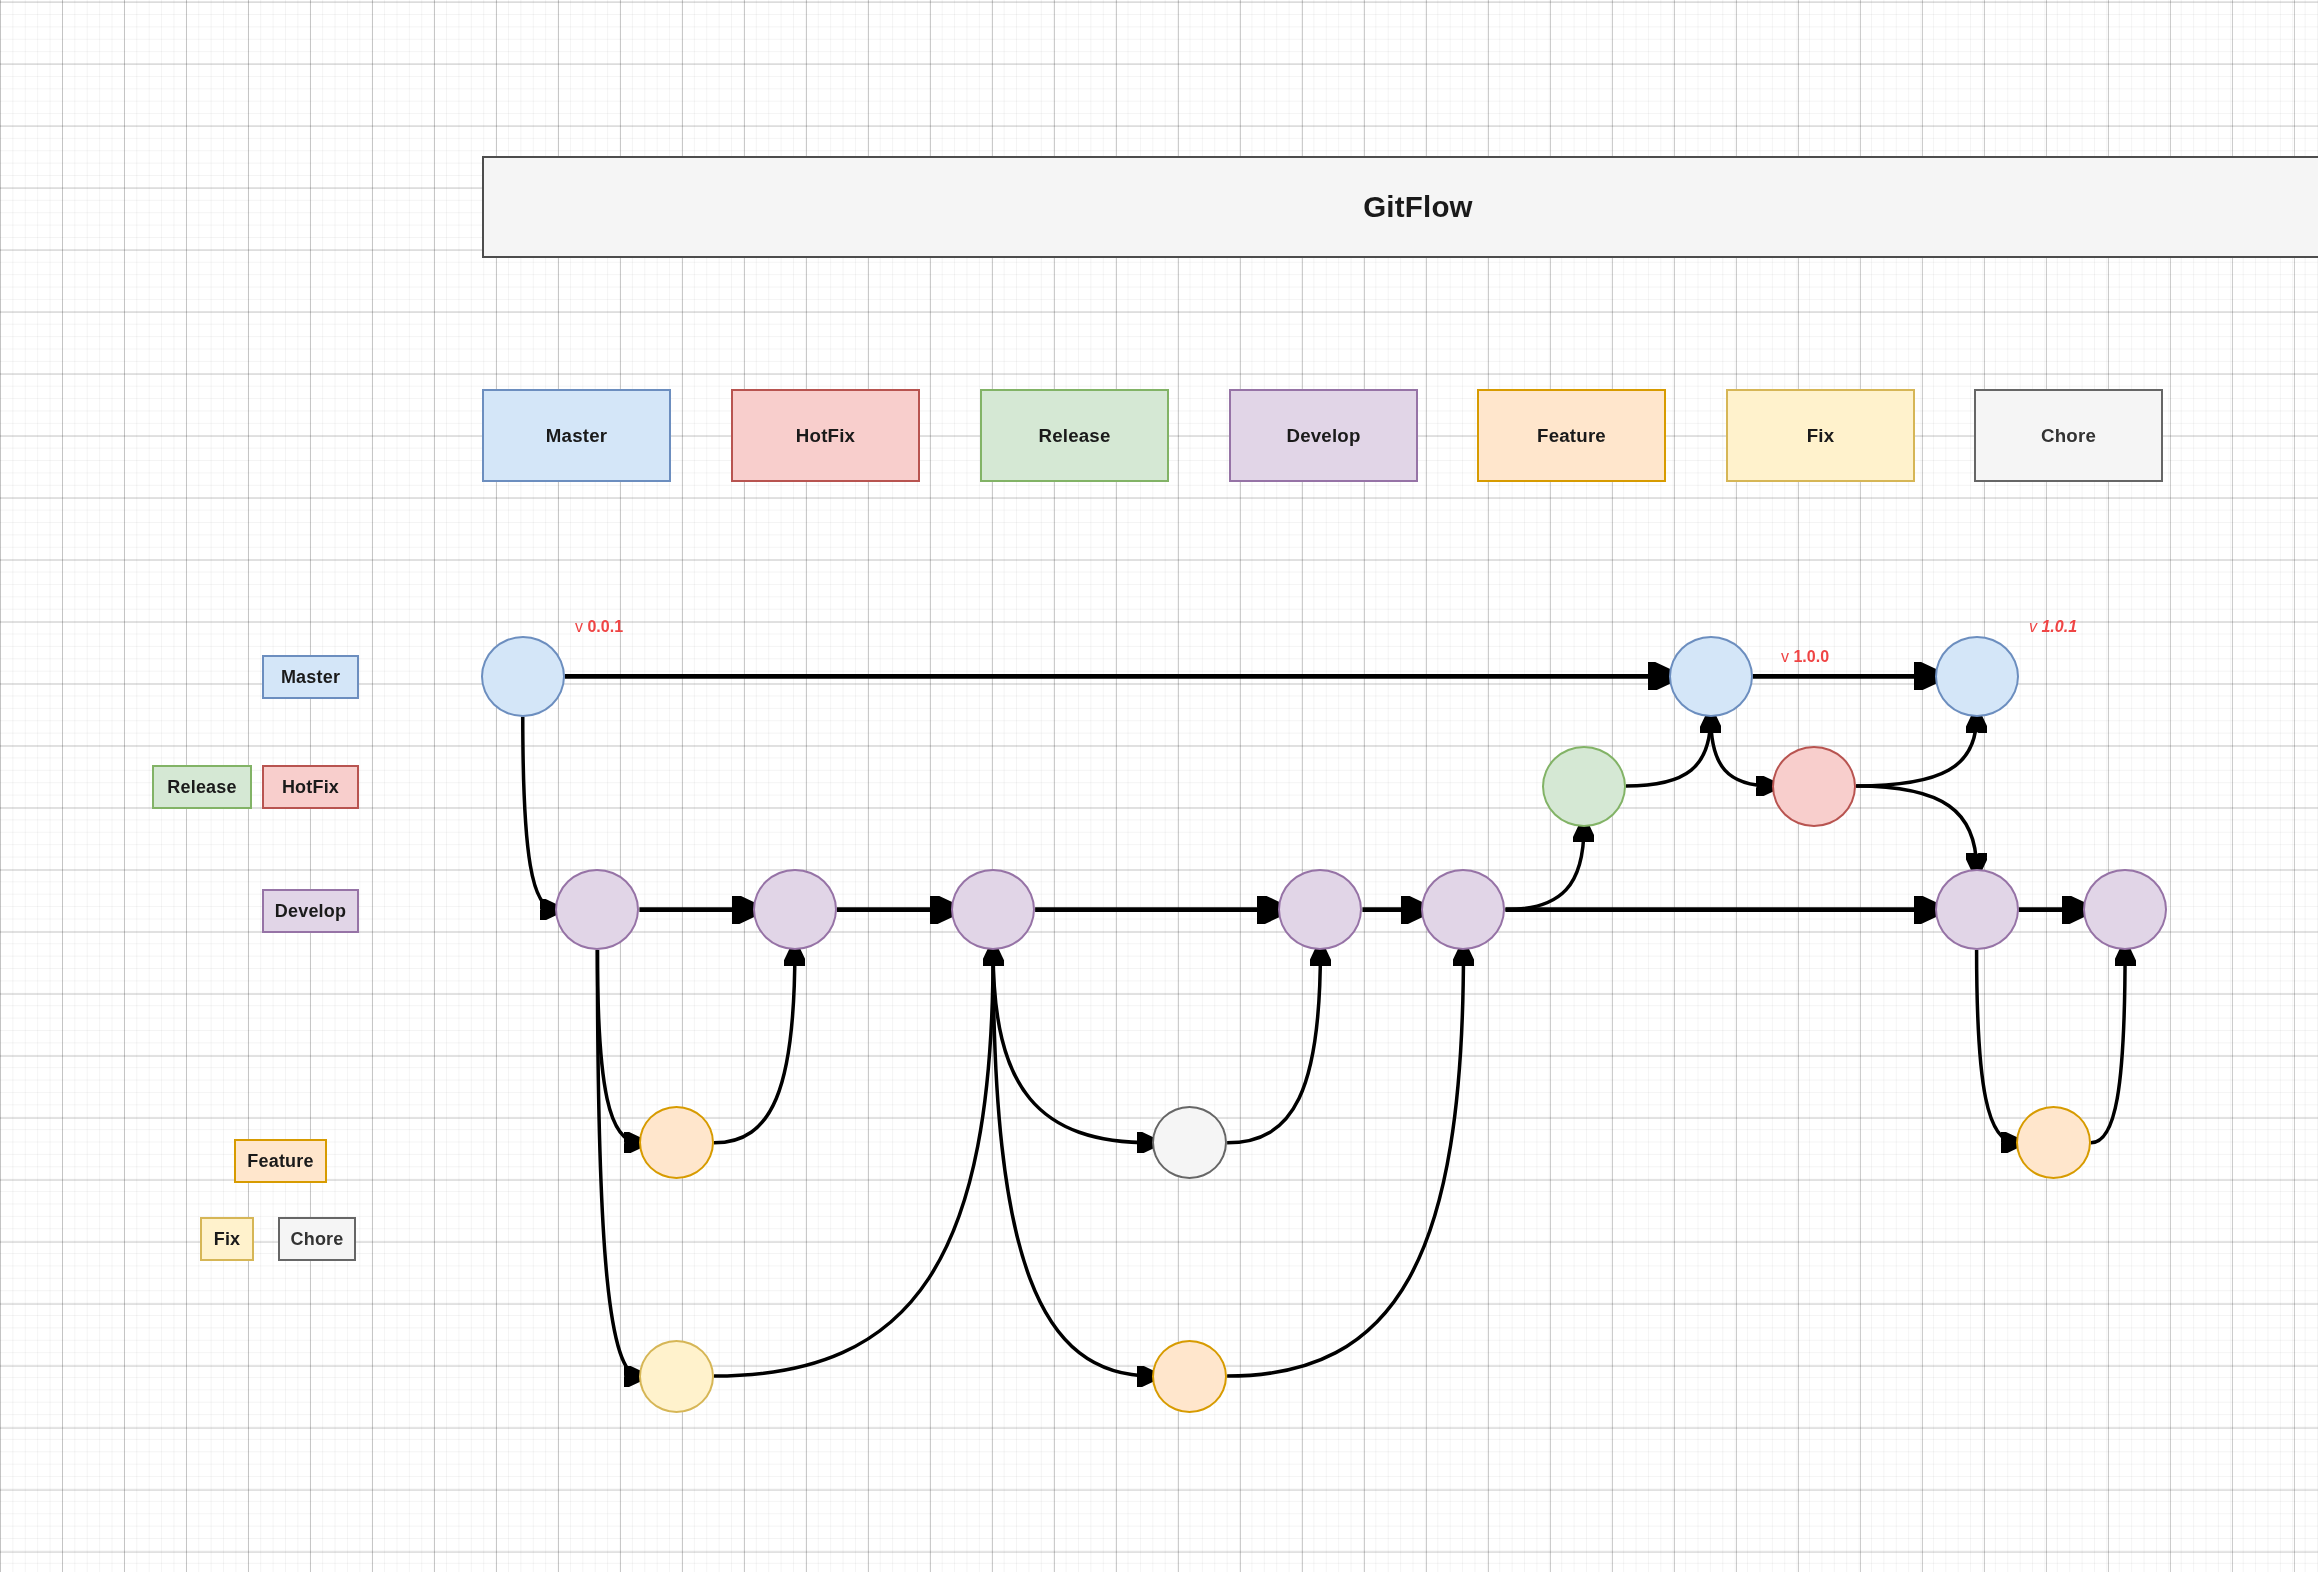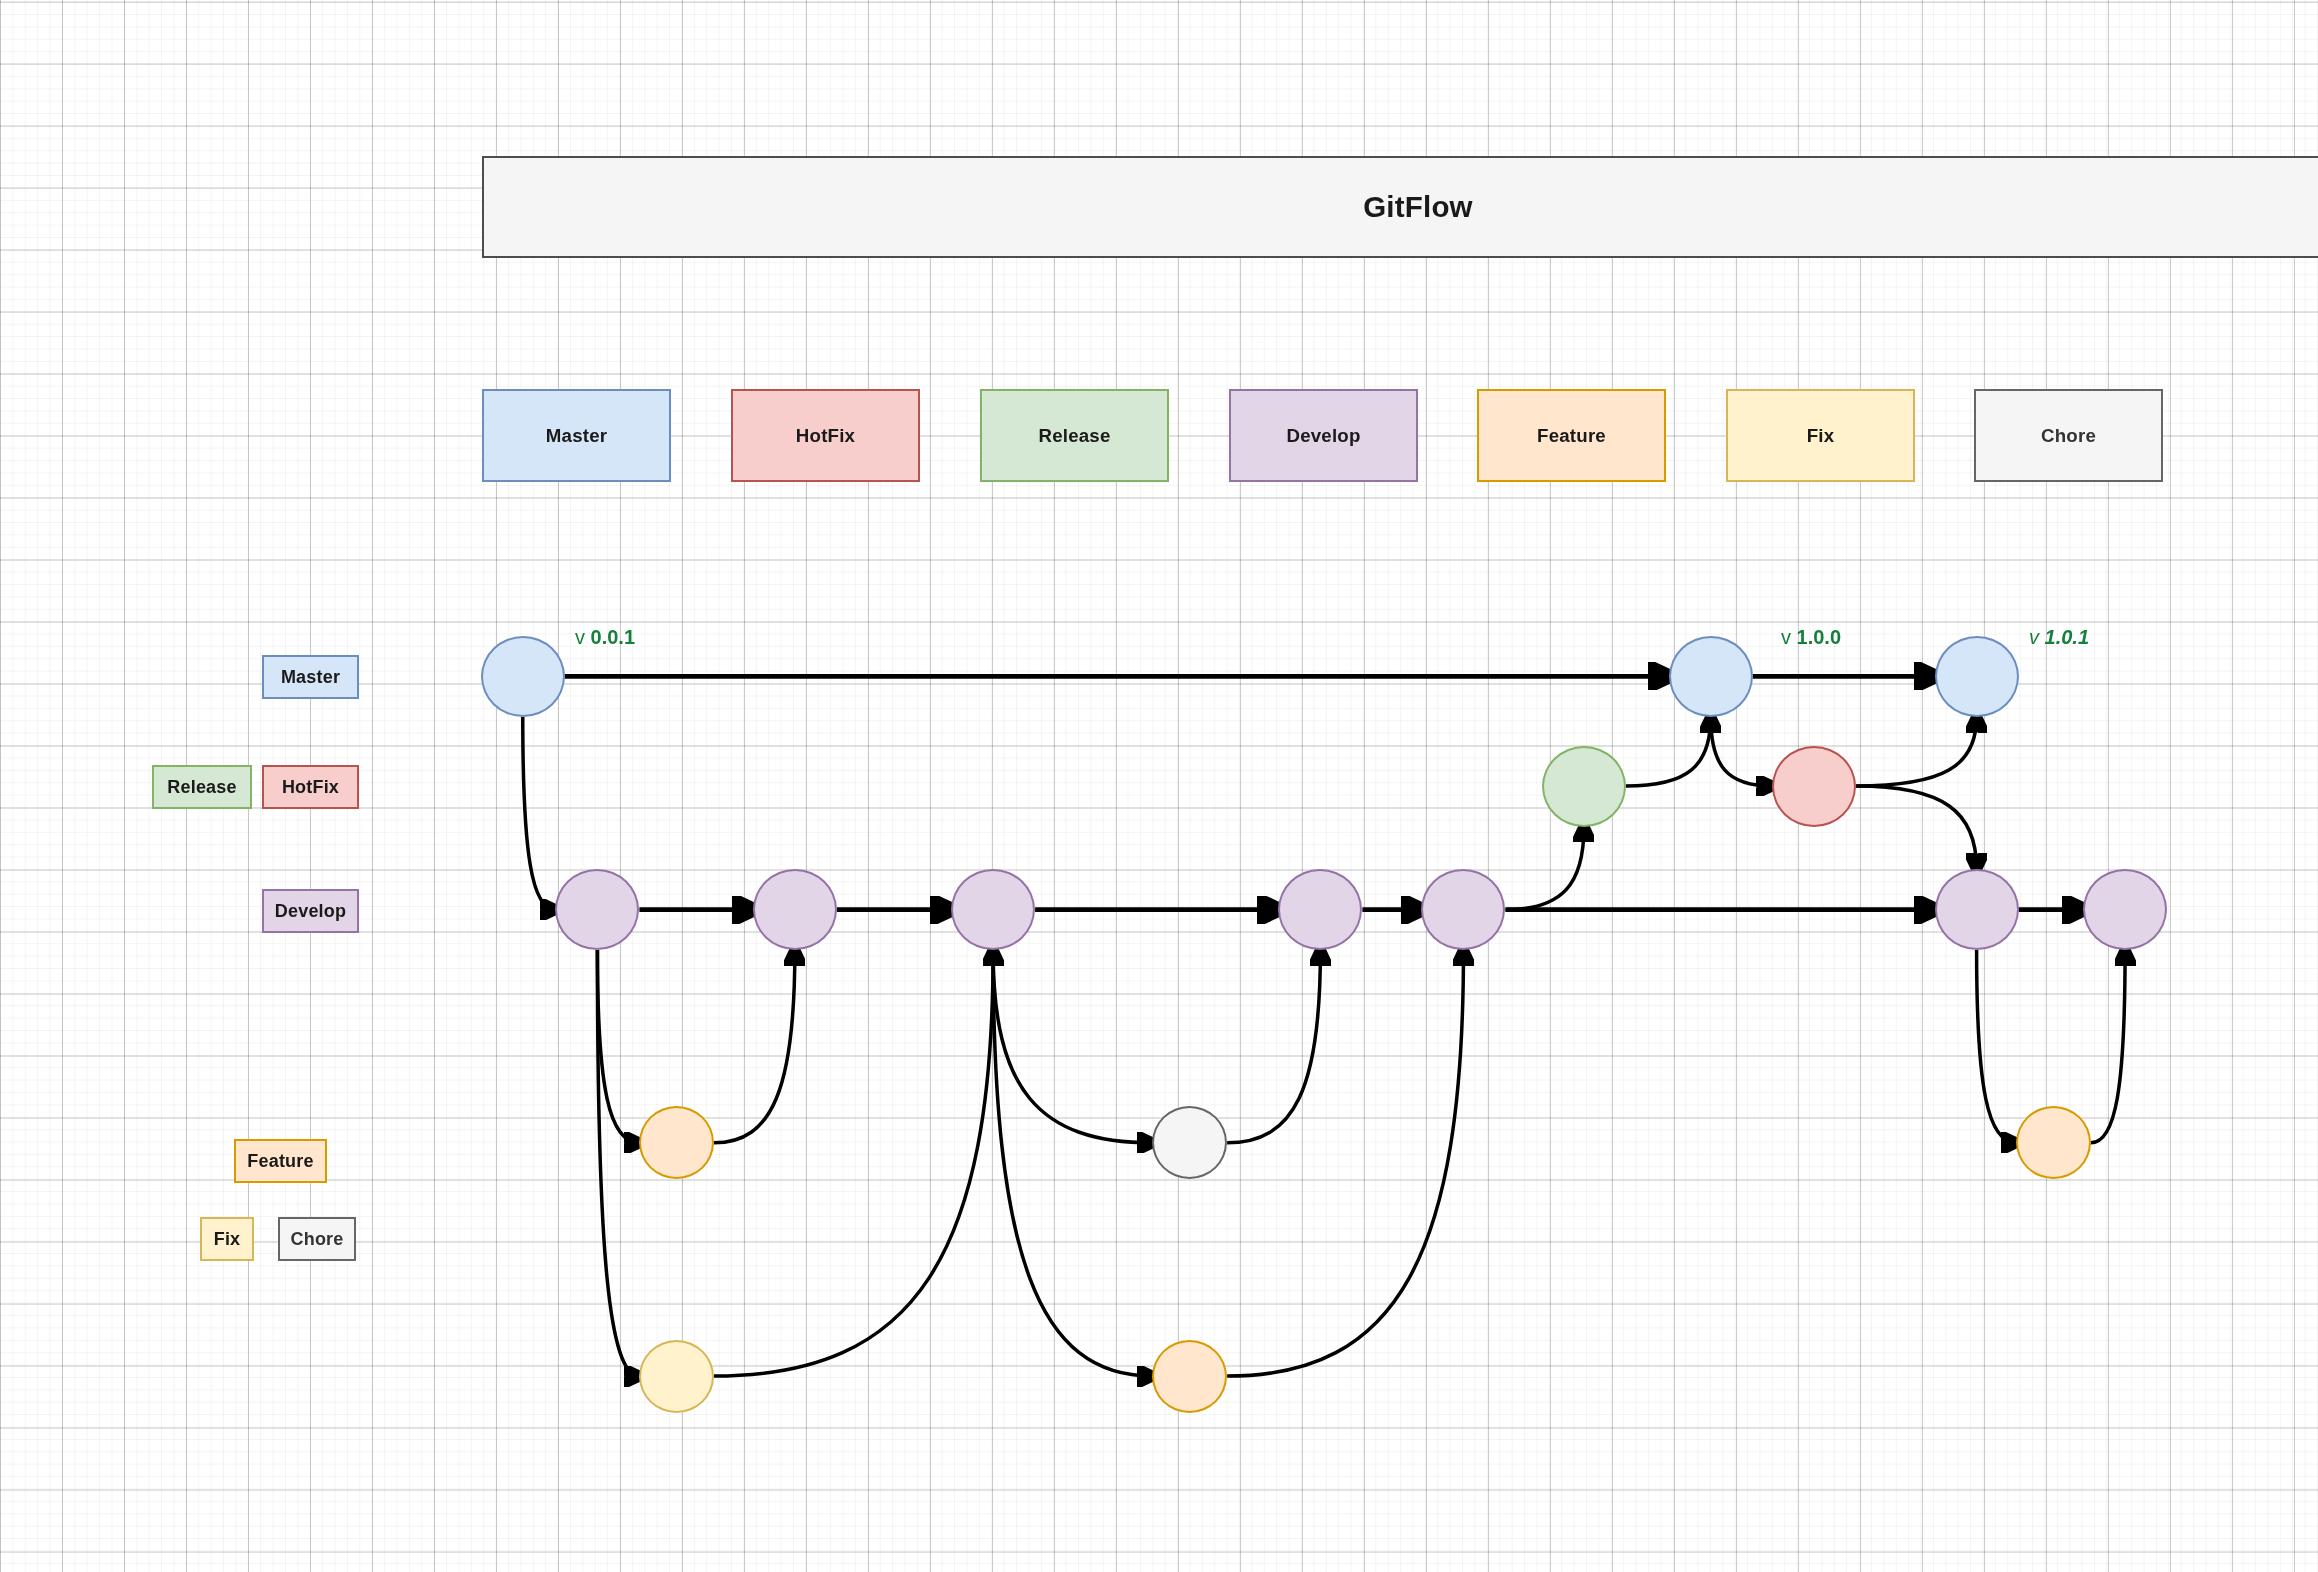--- a/index.html
+++ b/index.html
@@ -48,21 +48,21 @@
 
   
   .node{
     position:absolute;
     border-width:2.3px;border-style:solid;border-radius:50%;
     box-sizing:border-box;
   }
 
   
   .vtag{
-    position:absolute;font-size:20px;color:#15803d;white-space:nowrap;margin-top:8px;
+    position:absolute;font-size:16px;color:#ef4444;white-space:nowrap;
   }
   .vtag b{font-weight:bold;}
   .vtag span{font-weight:normal;}
 
   svg#edges{position:absolute;left:0;top:0;width:2319px;height:1572px;overflow:visible;}
   svg#edges path{fill:none;stroke:#000000;stroke-width:4.5;}
   svg#edges path.thick{stroke-width:6;}
 </style>
 </head>
 <body>
@@ -88,21 +88,21 @@
       <div class="box row-label" style="left: 152px; top: 765px; width: 100px; background: rgb(213, 232, 212); border-color: rgb(130, 179, 102);">Release</div>
       <div class="box row-label" style="left: 262px; top: 765px; width: 97px; background: rgb(248, 206, 204); border-color: rgb(184, 84, 80);">HotFix</div>
       <div class="box row-label" style="left: 262px; top: 889px; width: 97px; background: rgb(225, 213, 231); border-color: rgb(150, 115, 166);">Develop</div>
       <div class="box row-label" style="left: 234px; top: 1139px; width: 93px; background: rgb(255, 230, 204); border-color: rgb(215, 155, 0);">Feature</div>
       <div class="box row-label" style="left: 200px; top: 1217px; width: 54px; background: rgb(255, 242, 204); border-color: rgb(214, 182, 86);">Fix</div>
       <div class="box row-label" style="left: 278px; top: 1217px; width: 78px; background: rgb(245, 245, 245); border-color: rgb(102, 102, 102); color: rgb(51, 51, 51);">Chore</div>
     </div>
 
   <div id="version-tags">
       <div class="vtag" style="left: 575px; top: 618px;"><span>v </span><b>0.0.1</b></div>
-      <div class="vtag" style="left: 1781px; top: 618px;"><span>v </span><b>1.0.0</b></div>
+      <div class="vtag" style="left: 1781px; top: 648px;"><span>v </span><b>1.0.0</b></div>
       <div class="vtag" style="left: 2029px; top: 618px; font-style: italic;"><span>v </span><b>1.0.1</b></div>
     </div>
 
   <svg id="edges" viewBox="0 0 2982 2022">
     <defs>
       <marker id="arrow" viewBox="0 0 12 12" refX="9" refY="6" markerWidth="6" markerHeight="6" orient="auto-start-reverse">
         <path d="M 0 0.8 L 11 6 L 0 11.2 L 3 6 z" fill="#000000" stroke="none"></path>
       </marker>
     </defs>
     <g id="edge-group">

